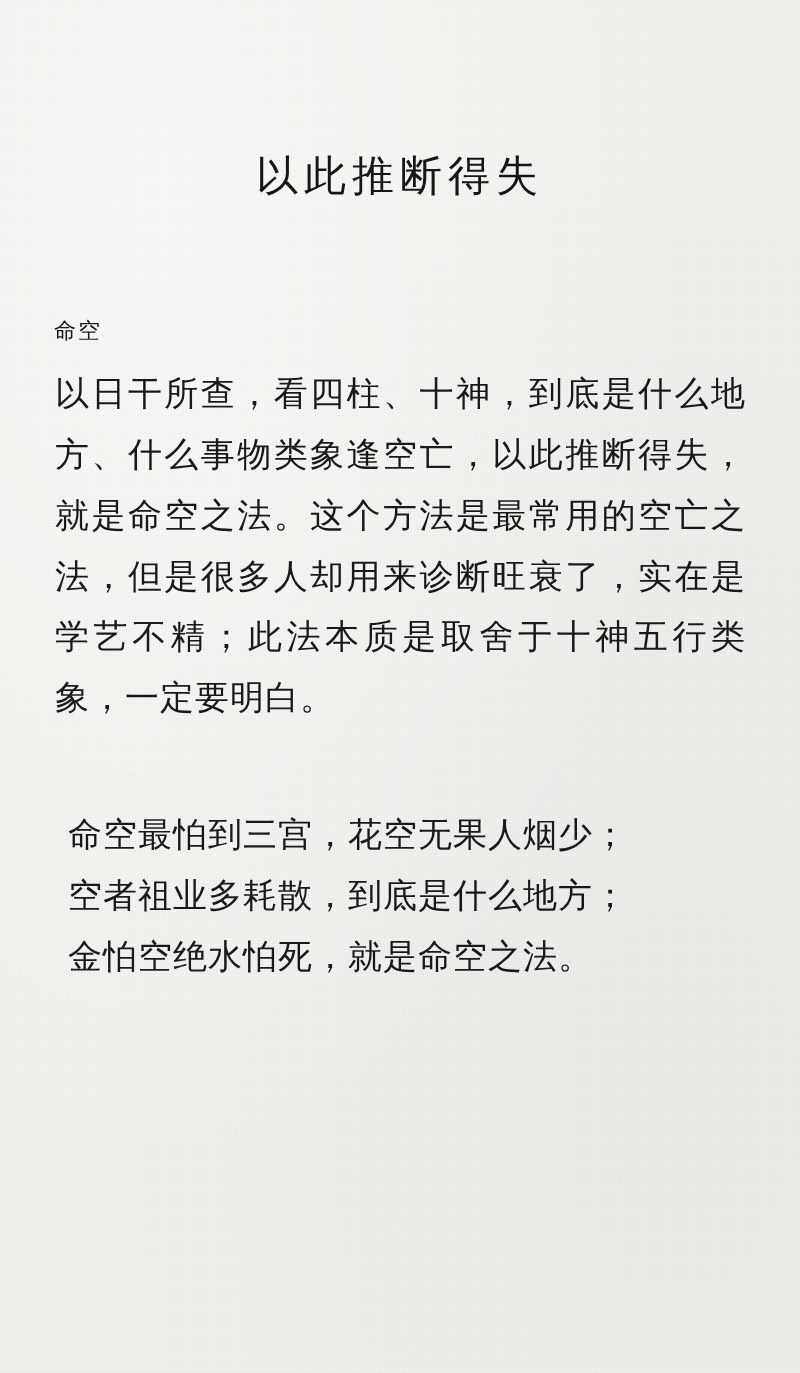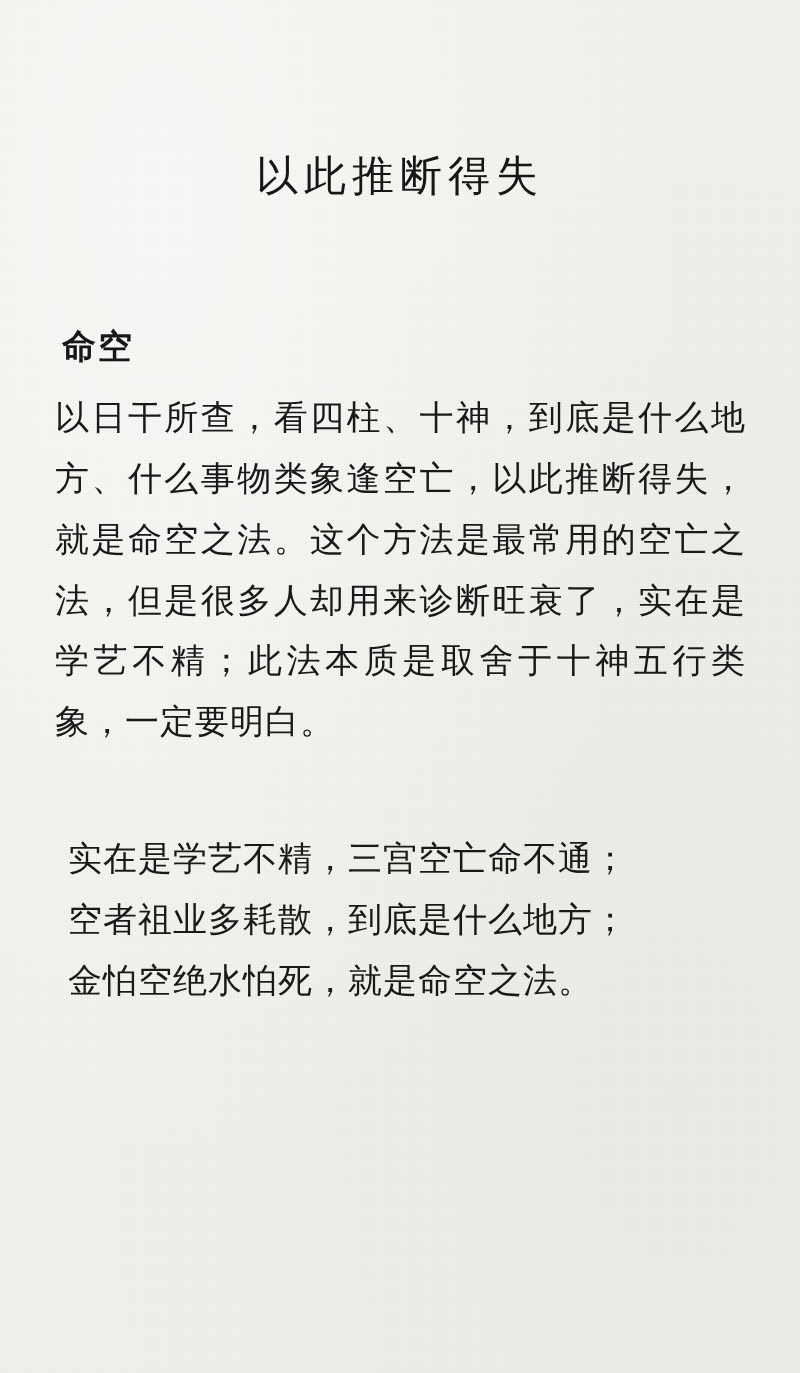--- a/index.html
+++ b/index.html
@@ -35,25 +35,25 @@
   .doc-title {
     text-align: center;
     font-size: 42px;
     letter-spacing: 6px;
     font-weight: 400;
     margin: 0;
     padding-top: 148px;
     color: #161616;
   }
   .section-heading {
-    font-size: 34px;
+    font-size: 22px;
     letter-spacing: 2px;
-    margin: 8px;
+    margin: 0;
     padding-top: 112px;
-    font-weight: 700;
+    font-weight: 400;
     color: #161616;
   }
   .body-paragraph {
     font-size: 34px;
     line-height: 1.79;
     letter-spacing: 1px;
     margin: 18px 0 0 1px;
     text-align: justify;
     text-justify: inter-ideograph;
     color: #191919;
@@ -77,18 +77,18 @@
 
 <div class="page">
 
   <h1 class="doc-title">以此推断得失</h1>
 
   <h2 class="section-heading">命空</h2>
 
   <p class="body-paragraph">以日干所查，看四柱、十神，到底是什么地方、什么事物类象逢空亡，以此推断得失，就是命空之法。这个方法是最常用的空亡之法，但是很多人却用来诊断旺衰了，实在是学艺不精；此法本质是取舍于十神五行类象，一定要明白。</p>
 
   <div class="verse-block">
-    <div class="verse-line">实在是学艺不精，三宫空亡命不通；</div>
+    <div class="verse-line">命空最怕到三宫，花空无果人烟少；</div>
     <div class="verse-line">空者祖业多耗散，到底是什么地方；</div>
     <div class="verse-line">金怕空绝水怕死，就是命空之法。</div>
   </div>
 
 </div>
 
 </body></html>

